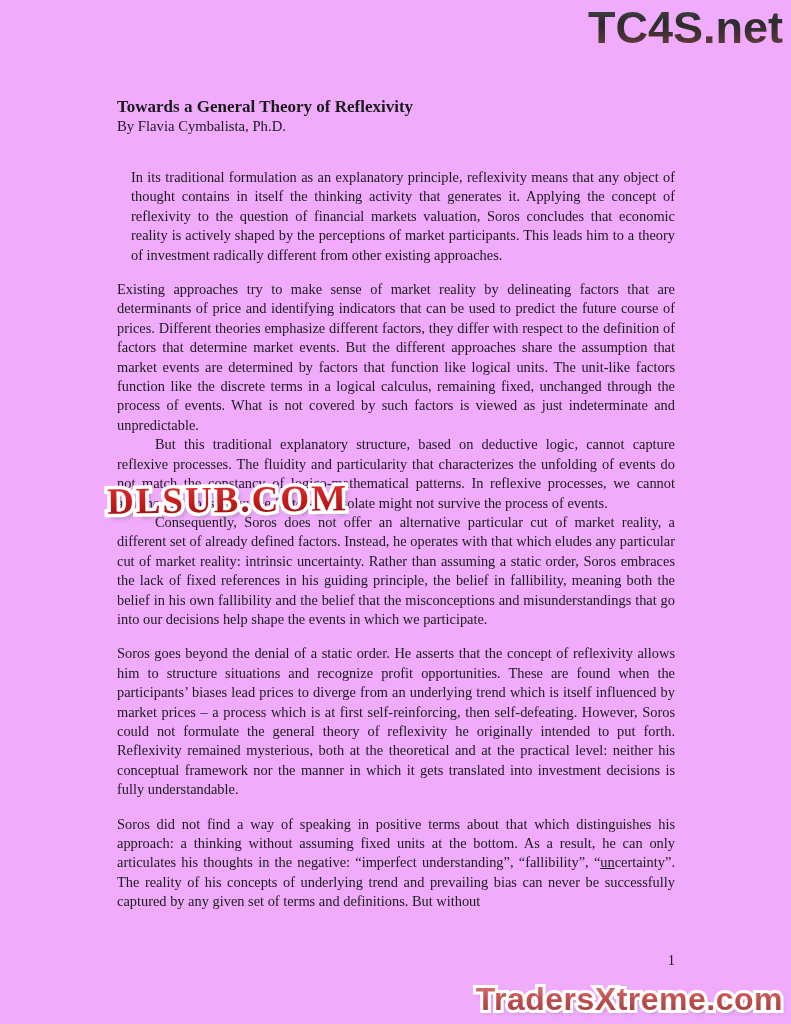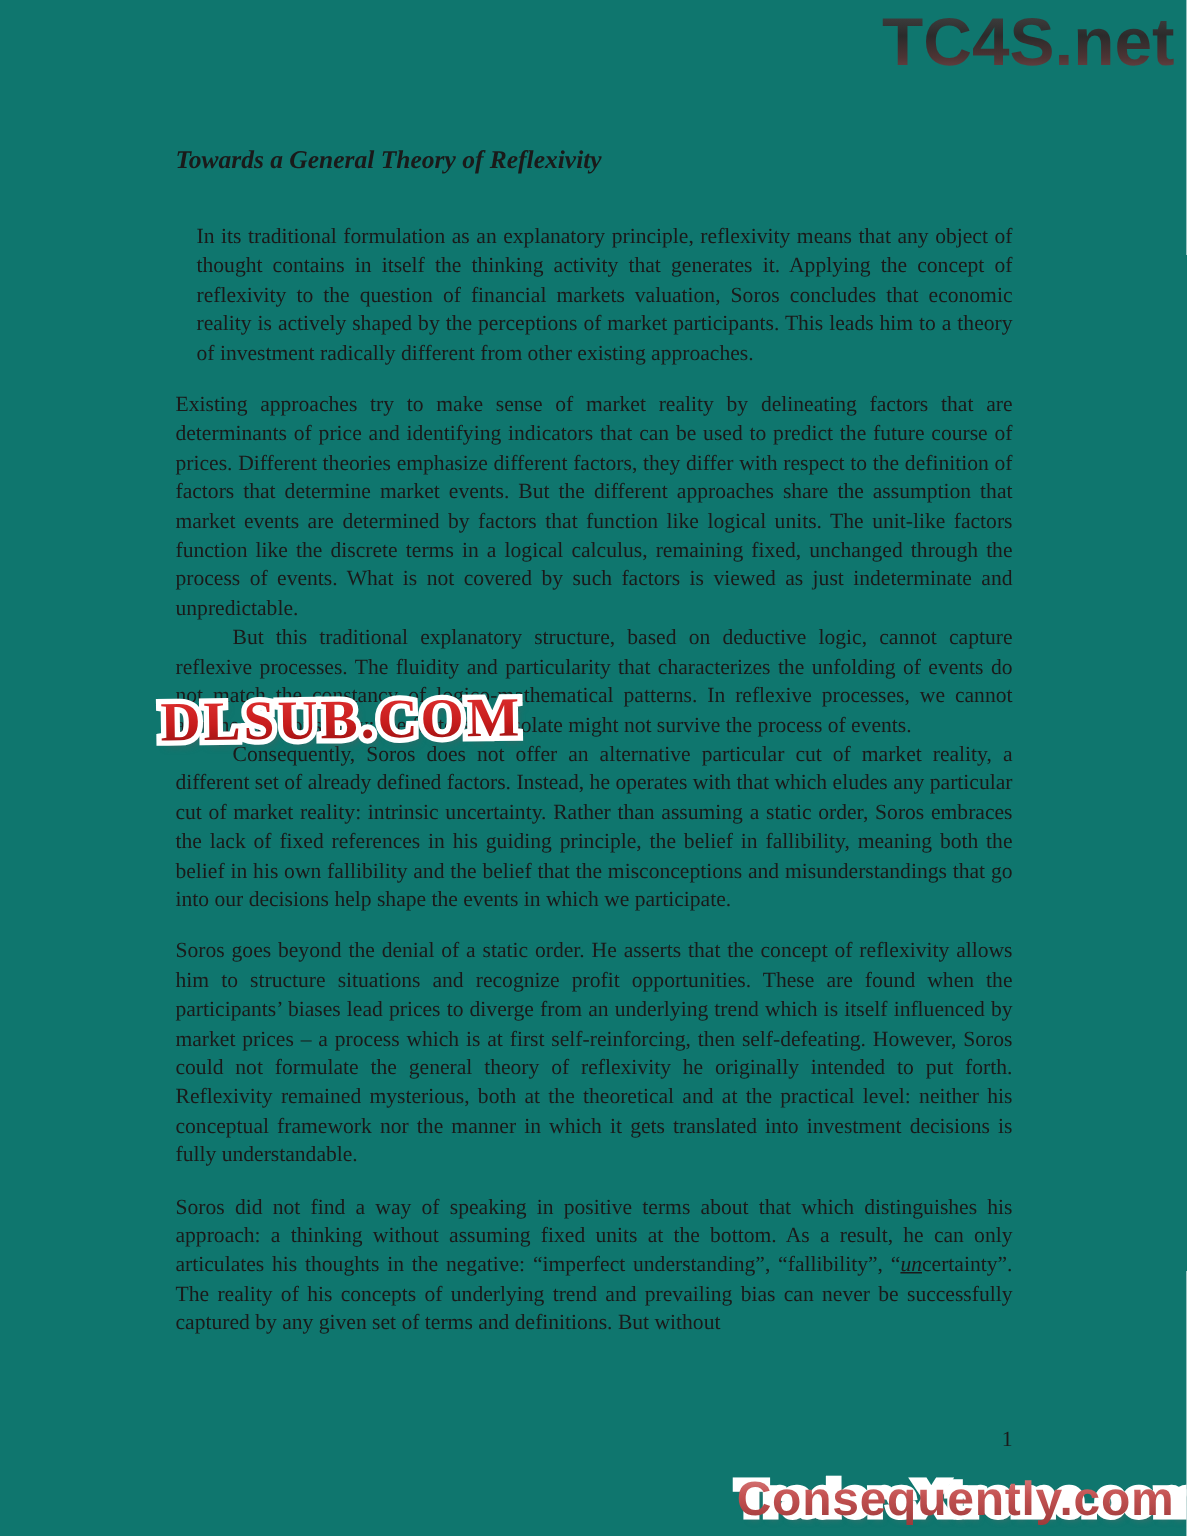--- a/index.html
+++ b/index.html
@@ -7,21 +7,21 @@
     padding: 0;
     background: #ffffff;
     width: 791px;
     height: 1024px;
     overflow: hidden;
   }
   .page {
     position: relative;
     width: 791px;
     height: 1024px;
-    background: #0f766e;
+    background: #f0abfc;
     font-family: "Liberation Serif", serif;
     color: #1a1a1a;
   }
 
   
   .tc4s {
     position: absolute;
     top: 2px;
     right: 8px;
     font-family: "Liberation Sans", sans-serif;
@@ -47,36 +47,35 @@
     font-size: 19px;
     line-height: 23px;
     font-weight: bold;
     letter-spacing: 0.2px;
   }
   .content h2 {
     margin: 2px 0 0 0;
     font-size: 17px;
     line-height: 21px;
     font-weight: bold;
-    font-style: italic;
   }
   .byline {
     font-size: 14.7px;
     line-height: 19px;
   }
   .para {
     margin: 0;
     font-size: 14.4px;
     line-height: 19.4px;
     text-align: justify;
   }
   .para.first { margin-top: 32px; margin-left: 14px; }
   .para.gap   { margin-top: 15px; }
   .para.indent { text-indent: 38px; }
-  .u { text-decoration: underline; font-style: italic; }
+  .u { text-decoration: underline; }
 
   
   .wm-anchor { position: relative; }
   .dlsub {
     position: absolute;
     left: -16px;
     top: -17px;
     z-index: 5;
     font-family: "Liberation Serif", serif;
     font-weight: bold;
@@ -149,31 +148,32 @@
 </style>
 </head>
 <body>
 
 <div class="page">
 
   <div class="tc4s">TC4S.net</div>
 
   <div class="content">
     <h2>Towards a General Theory of Reflexivity</h2>
+    <div class="byline">By Flavia Cymbalista, Ph.D.</div>
 
     <p class="para first">In its traditional formulation as an explanatory principle, reflexivity means that any object of thought contains in itself the thinking activity that generates it. Applying the concept of reflexivity to the question of financial markets valuation, Soros concludes that economic reality is actively shaped by the perceptions of market participants. This leads him to a theory of investment radically different from other existing approaches.</p>
 
     <p class="para gap">Existing approaches try to make sense of market reality by delineating factors that are determinants of price and identifying indicators that can be used to predict the future course of prices. Different theories emphasize different factors, they differ with respect to the definition of factors that determine market events. But the different approaches share the assumption that market events are determined by factors that function like logical units. The unit-like factors function like the discrete terms in a logical calculus, remaining fixed, unchanged through the process of events. What is not covered by such factors is viewed as just indeterminate and unpredictable.</p>
 
     <p class="para indent"><span>But this traditional explanatory structure, based on deductive logic, cannot capture reflexive processes. The fluidity and particularity that characterizes the unfolding of events do not match the constancy of logico-mathematical patterns. In reflexive processes, we cannot a</span><span class="wm-anchor"><span class="occluded">ssume that constancy: the fa</span><span class="dlsub" data-text="DLSUB.COM"><span class="fill">DLSUB.COM</span></span></span><span>ctors we isolate might not survive the process</span><span class="occluded"> of events.</span></p>
 
     <p class="para indent">Consequently, Soros does not offer an alternative particular cut of market reality, a different set of already defined factors. Instead, he operates with that which eludes any particular cut of market reality: intrinsic uncertainty. Rather than assuming a static order, Soros embraces the lack of fixed references in his guiding principle, the belief in fallibility, meaning both the belief in his own fallibility and the belief that the misconceptions and misunderstandings that go into our decisions help shape the events in which we participate.</p>
 
     <p class="para gap">Soros goes beyond the denial of a static order. He asserts that the concept of reflexivity allows him to structure situations and recognize profit opportunities. These are found when the participants’ biases lead prices to diverge from an underlying trend which is itself influenced by market prices – a process which is at first self-reinforcing, then self-defeating. However, Soros could not formulate the general theory of reflexivity he originally intended to put forth. Reflexivity remained mysterious, both at the theoretical and at the practical level: neither his conceptual framework nor the manner in which it gets translated into investment decisions is fully understandable.</p>
 
     <p class="para gap"><span>Soros did not find a way of speaking in positive terms about that which distinguishes his approach: a thinking without assuming fixed units at the bottom. As a result, he can only articulates his thoughts in the negative: “imperfect understanding”, “fallibility”, “</span><span class="u">un</span><span>certainty”. The reality of his concepts of underlying trend and prevailing bias can never be successfully captured by any given set of terms and definitions. But without</span></p>
   </div>
 
   <div class="pagenum">1</div>
 
-  <div class="traders" data-text="TradersXtreme.com"><span class="fill">Consequently.com</span></div>
+  <div class="traders" data-text="TradersXtreme.com"><span class="fill">TradersXtreme.com</span></div>
 
 </div>
 
 </body></html>

